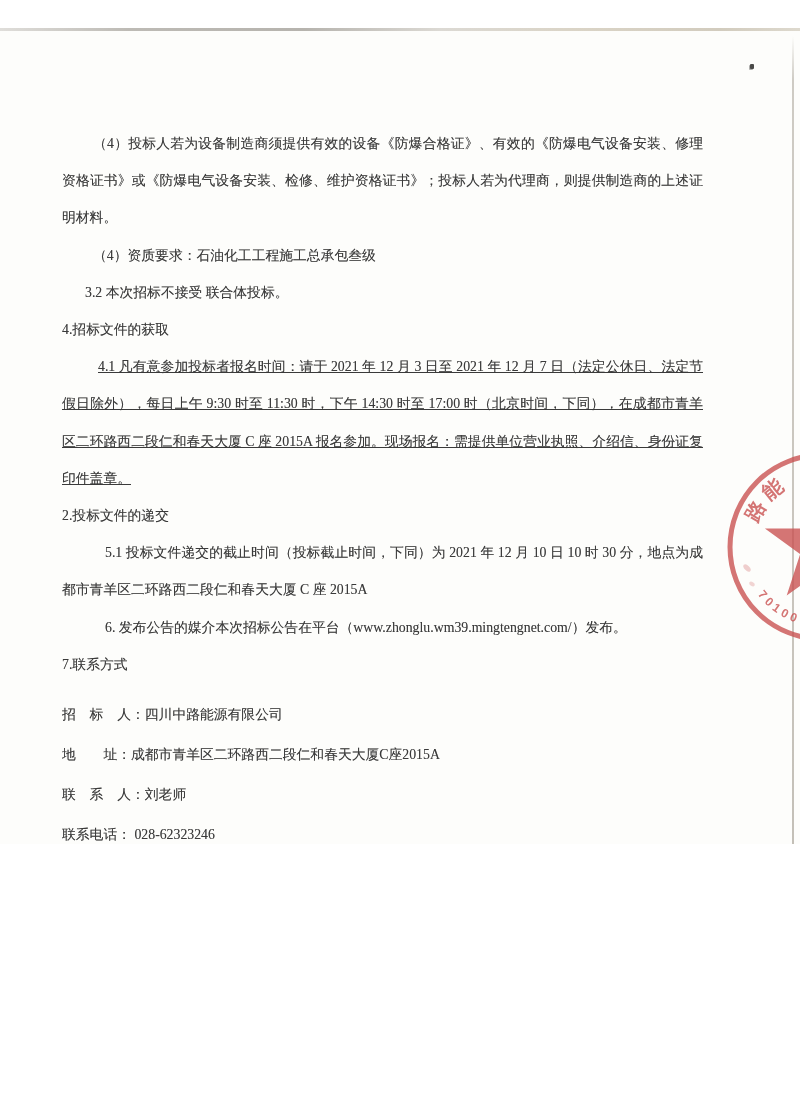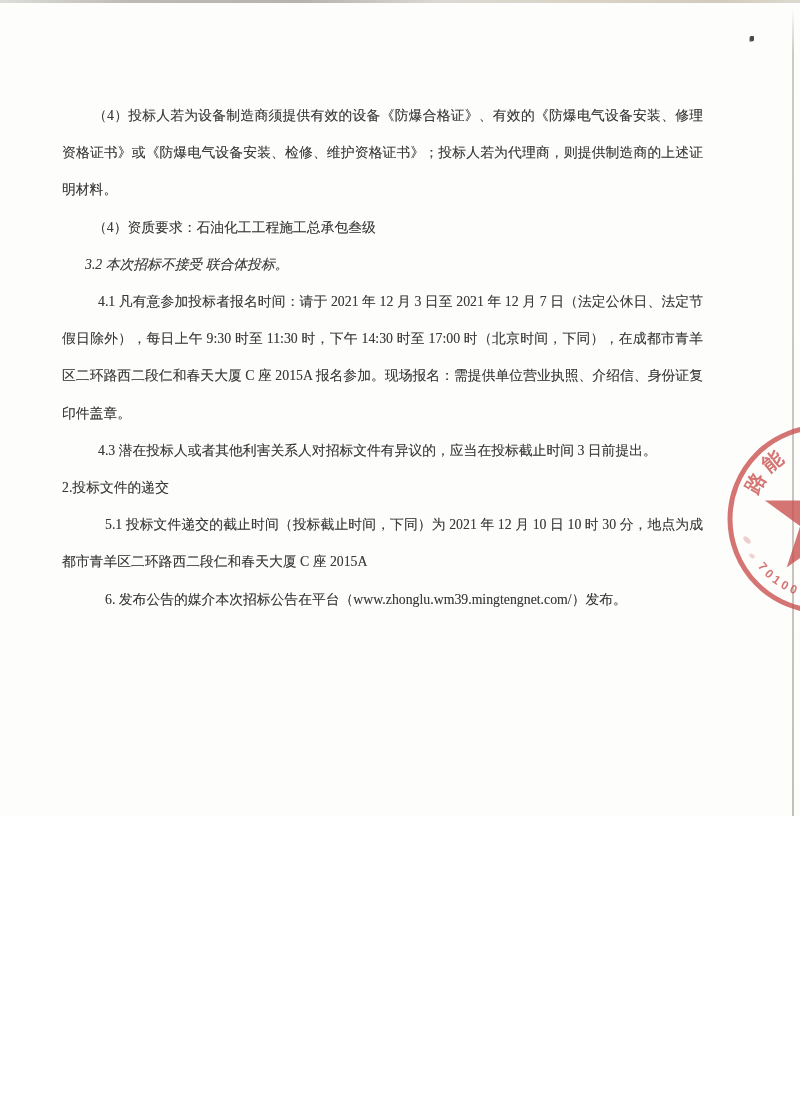--- a/index.html
+++ b/index.html
@@ -4,20 +4,21 @@
 <style>
   html,body { margin:0; padding:0; background:#ffffff; }
   .page {
     position: relative;
     width: 800px;
     height: 816px;
     background: #fdfdfb;
     overflow: hidden;
     font-family: "Liberation Serif", "DejaVu Serif", serif;
     color: #3a3a3a;
+    margin-top: 28px;
   }
   
   .top-edge {
     position: absolute; left: 0; top: 0; width: 800px; height: 3px;
     background: linear-gradient(90deg,#dcdad6 0%,#b6b3ad 16%,#aeaba5 38%,#d8d5cf 55%,#d6cfc0 72%,#cdc6b7 90%,#dad5c9 100%);
     opacity: .9;
   }
   .right-edge {
     position: absolute; left: 792px; top: 8px; width: 2px; height: 1107px;
     background: linear-gradient(180deg, rgba(200,196,188,0) 0%, rgba(198,194,186,.85) 4%, #c8c4bc 55%, #bdb9b0 100%);
@@ -35,22 +36,22 @@
   
   .doc-body {
     position: absolute; left: 62px; top: 97px; width: 641px;
     font-size: 13.8px; line-height: 37.2px;
     letter-spacing: 0;
     text-shadow: 0 0 .5px rgba(70,70,70,.45);
   }
   .para { margin: 0; text-align: justify; }
   .indent-0  { text-indent: 0; }
   .indent-2  { text-indent: 31px; }  
-  .indent-15 { text-indent: 23px; font-style: italic; }  
-  .indent-23 { text-indent: 36px; }  
+  .indent-15 { text-indent: 23px; }  
+  .indent-23 { text-indent: 36px; text-decoration: underline; }  
   .indent-28 { text-indent: 43px; font-family: Liberation Serif, serif; }  
   .contact { margin-top: 12px; }
   .contact-line { margin: 0; line-height: 40px; text-align: left; }
   
   .stamp { position: absolute; left: 715px; top: 400px; }
   .seal-chars {
     font-family: "Liberation Sans", "DejaVu Sans", sans-serif;
     font-weight: bold; font-size: 20px; letter-spacing: 5px;
   }
   .seal-digits {
@@ -67,25 +68,33 @@
   <div class="right-edge"></div>
   <div class="speck"></div>
   <div class="smudge"></div>
 
   <div class="doc-body">
     <div>
 
     <p class="para indent-2">（4）投标人若为设备制造商须提供有效的设备《防爆合格证》、有效的《防爆电气设备安装、修理资格证书》或《防爆电气设备安装、检修、维护资格证书》；投标人若为代理商，则提供制造商的上述证明材料。</p>
         <p class="para indent-2">（4）资质要求：石油化工工程施工总承包叁级</p>
         <p class="para indent-15">3.2 本次招标不接受 联合体投标。</p>
+        <p class="para indent-0">4.招标文件的获取</p>
         <p class="para indent-23">4.1 凡有意参加投标者报名时间：请于 2021 年 12 月 3 日至 2021 年 12 月 7 日（法定公休日、法定节假日除外），每日上午 9:30 时至 11:30 时，下午 14:30 时至 17:00 时（北京时间，下同），在成都市青羊区二环路西二段仁和春天大厦 C 座 2015A 报名参加。现场报名：需提供单位营业执照、介绍信、身份证复印件盖章。</p>
-        <p class="para indent-23">4.3 潜在投标人或者其他利害关系人对招标文件有异议的，应当在投标截止时间 3 日前提出。</p>
         <p class="para indent-0">2.投标文件的递交</p>
         <p class="para indent-28">5.1 投标文件递交的截止时间（投标截止时间，下同）为 2021 年 12 月 10 日 10 时 30 分，地点为成都市青羊区二环路西二段仁和春天大厦 C 座 2015A</p>
         <p class="para indent-28">6. 发布公告的媒介本次招标公告在平台（www.zhonglu.wm39.mingtengnet.com/）发布。</p>
+        <p class="para indent-0">7.联系方式</p>
+      </div>
+    <div class="contact">
+
+    <p class="contact-line">招　标　人：四川中路能源有限公司</p>
+        <p class="contact-line">地　　址：成都市青羊区二环路西二段仁和春天大厦C座2015A</p>
+        <p class="contact-line">联　系　人：刘老师</p>
+        <p class="contact-line">联系电话：  028-62323246</p>
       </div>
   </div>
 
   <svg class="stamp" width="250" height="250" viewBox="715 400 250 250">
     <g opacity="0.78">
       <circle cx="822" cy="519" r="92" fill="none" stroke-width="5" stroke="#c94f4f"></circle>
       <polygon points="822,459 835.5,500.4 879.1,500.5 843.9,526.1 857.3,567.5 822,542 786.7,567.5 800.1,526.1 764.9,500.5 808.5,500.4" fill="#c94f4f"></polygon>
       <path id="sealNameArc" d="M 755.4 501.1 A 69 69 0 0 1 856.5 459.2" fill="none"></path>
       <text class="seal-chars" fill="#c94f4f">
         <textPath href="#sealNameArc" startOffset="6">路能</textPath>

